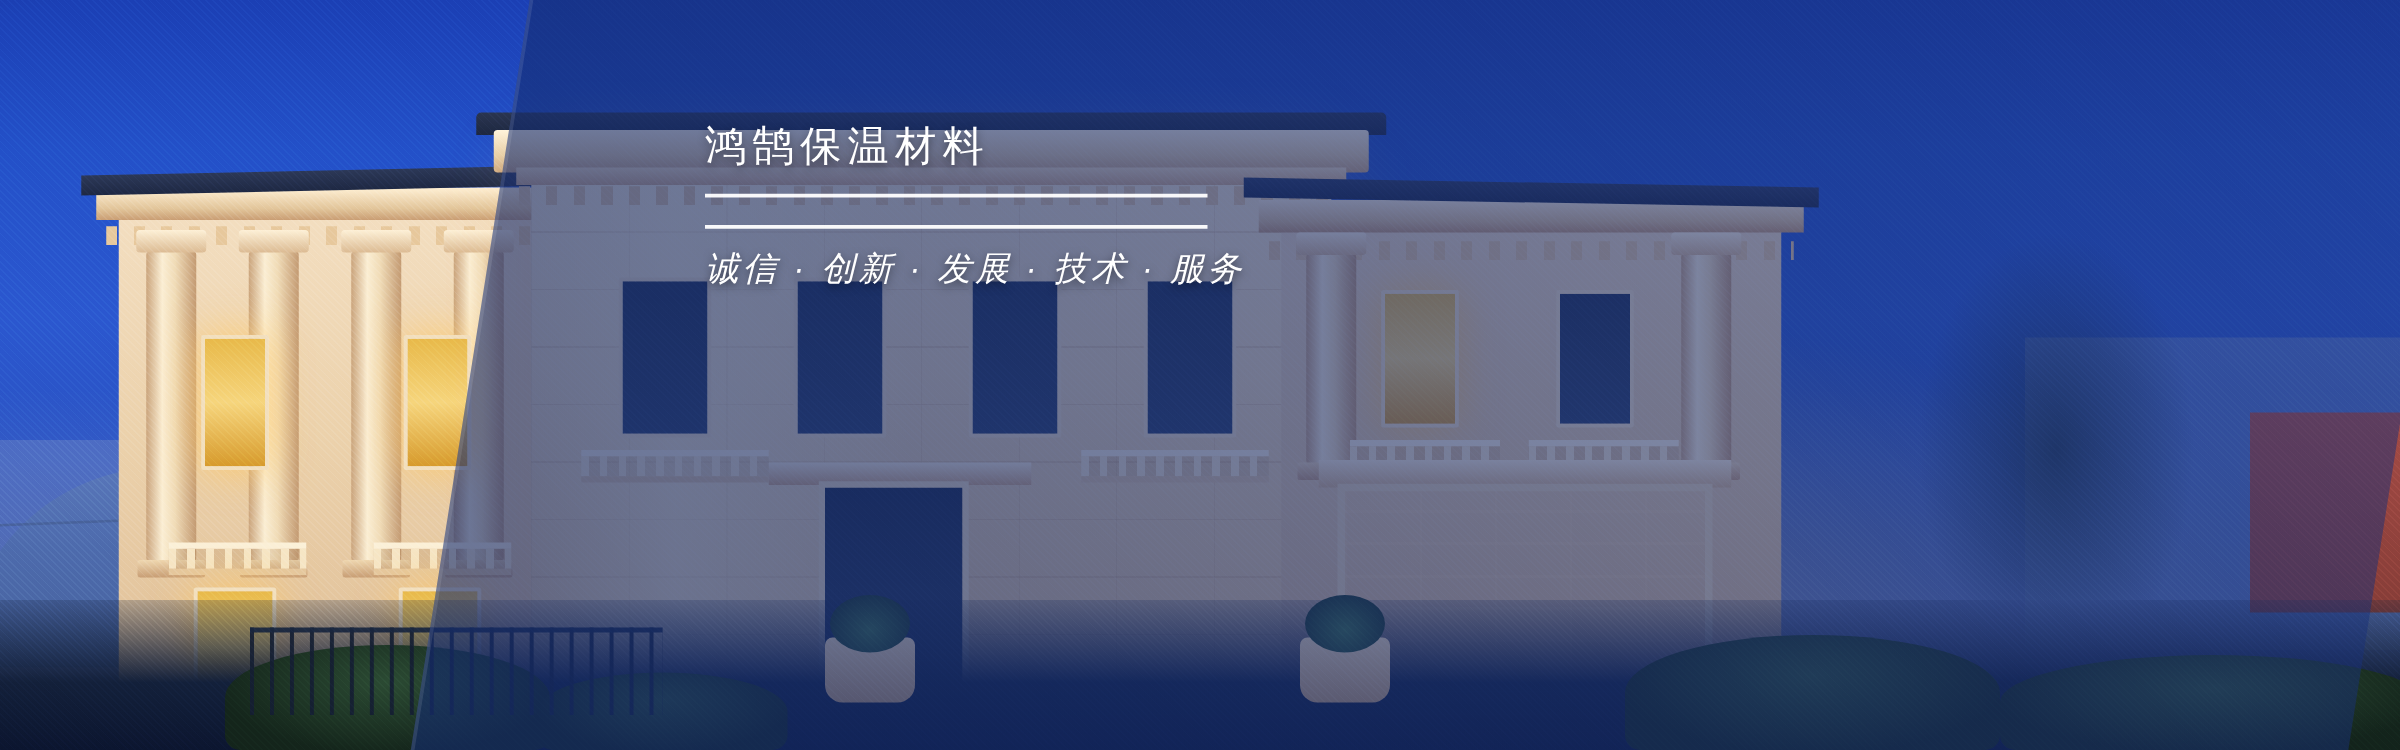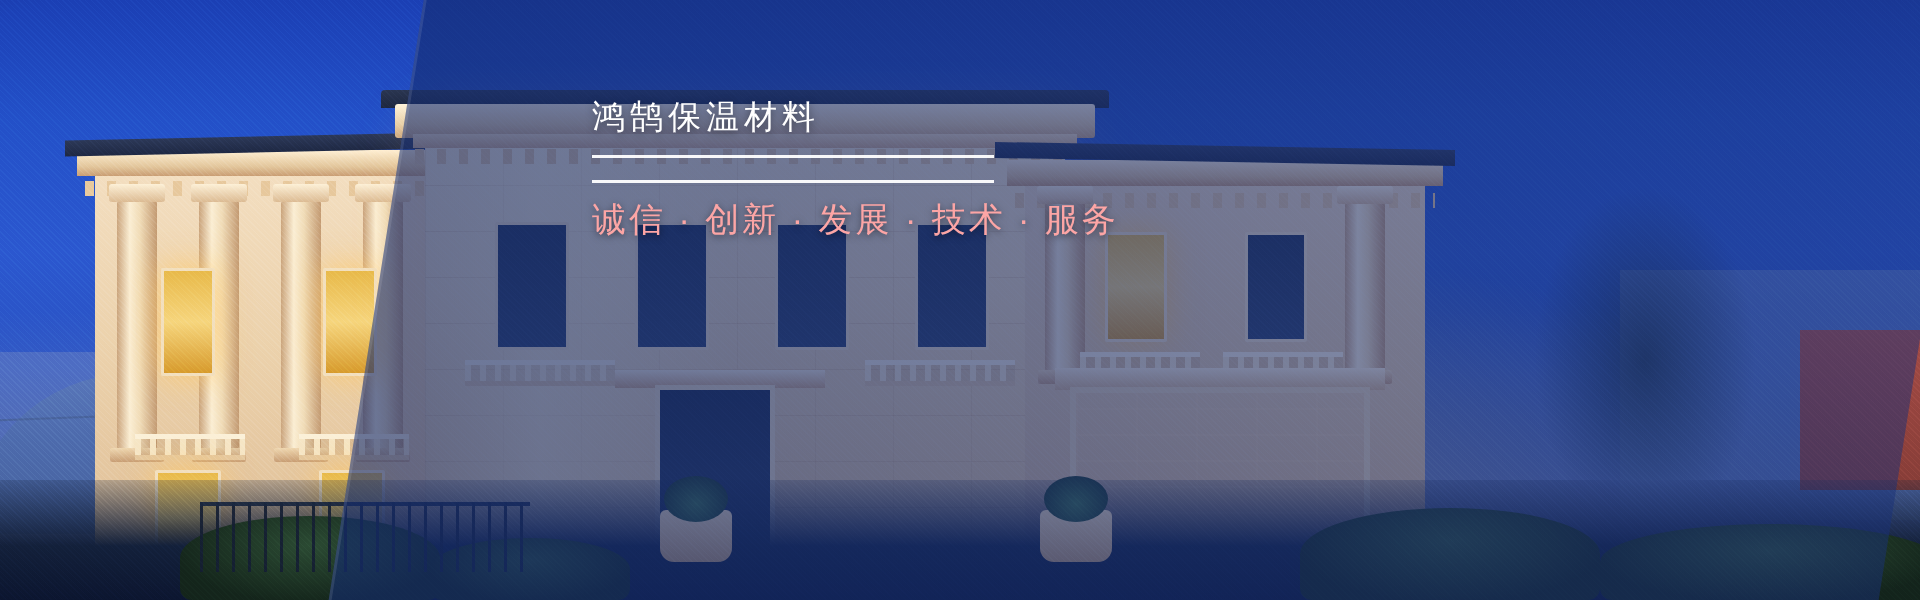--- a/index.html
+++ b/index.html
@@ -235,21 +235,21 @@
     pointer-events:none;
   }
   .panel-edge{
     position:absolute; top:-40px; bottom:-40px; left:430px; width:3px;
     background:rgba(255,255,255,.10);
     transform:skewX(-9deg); transform-origin:top left;
   }
 
   
   .content{
-    position:absolute; left:592px; top:96px; width:760px;
+    position:absolute; left:564px; top:96px; width:760px;
   }
   .brand{
     font-size:33px; letter-spacing:5px; color:#ffffff; font-weight:400;
     text-shadow:0 2px 8px rgba(0,0,0,.45);
     line-height:1.3;
   }
   .divider{
     width:402px; height:3px; background:#ffffff; margin:16px 0 14px 0; opacity:.95;
   }
   .headline{
@@ -257,23 +257,24 @@
     line-height:1.16; white-space:nowrap;
     text-shadow:
       4px 4px 0 rgba(16,38,104,.95),
       -1px -1px 0 rgba(16,38,104,.6),
       0 0 24px rgba(0,20,80,.55);
   }
   .divider2{
     width:402px; height:3px; background:#ffffff; margin:22px 0 14px 0; opacity:.95;
   }
   .tagline{
-    font-size:34px; color:#fca5a5; letter-spacing:3px; font-weight:400;
+    font-size:27px; color:#ffffff; letter-spacing:3px; font-weight:400;
     text-shadow:0 2px 7px rgba(0,0,0,.5);
     white-space:nowrap;
+    font-style:italic;
   }
 </style>
 </head>
 <body>
 
 <div id="banner">
 
   <div class="sky"></div>
   <div class="sky-haze"></div>
 

